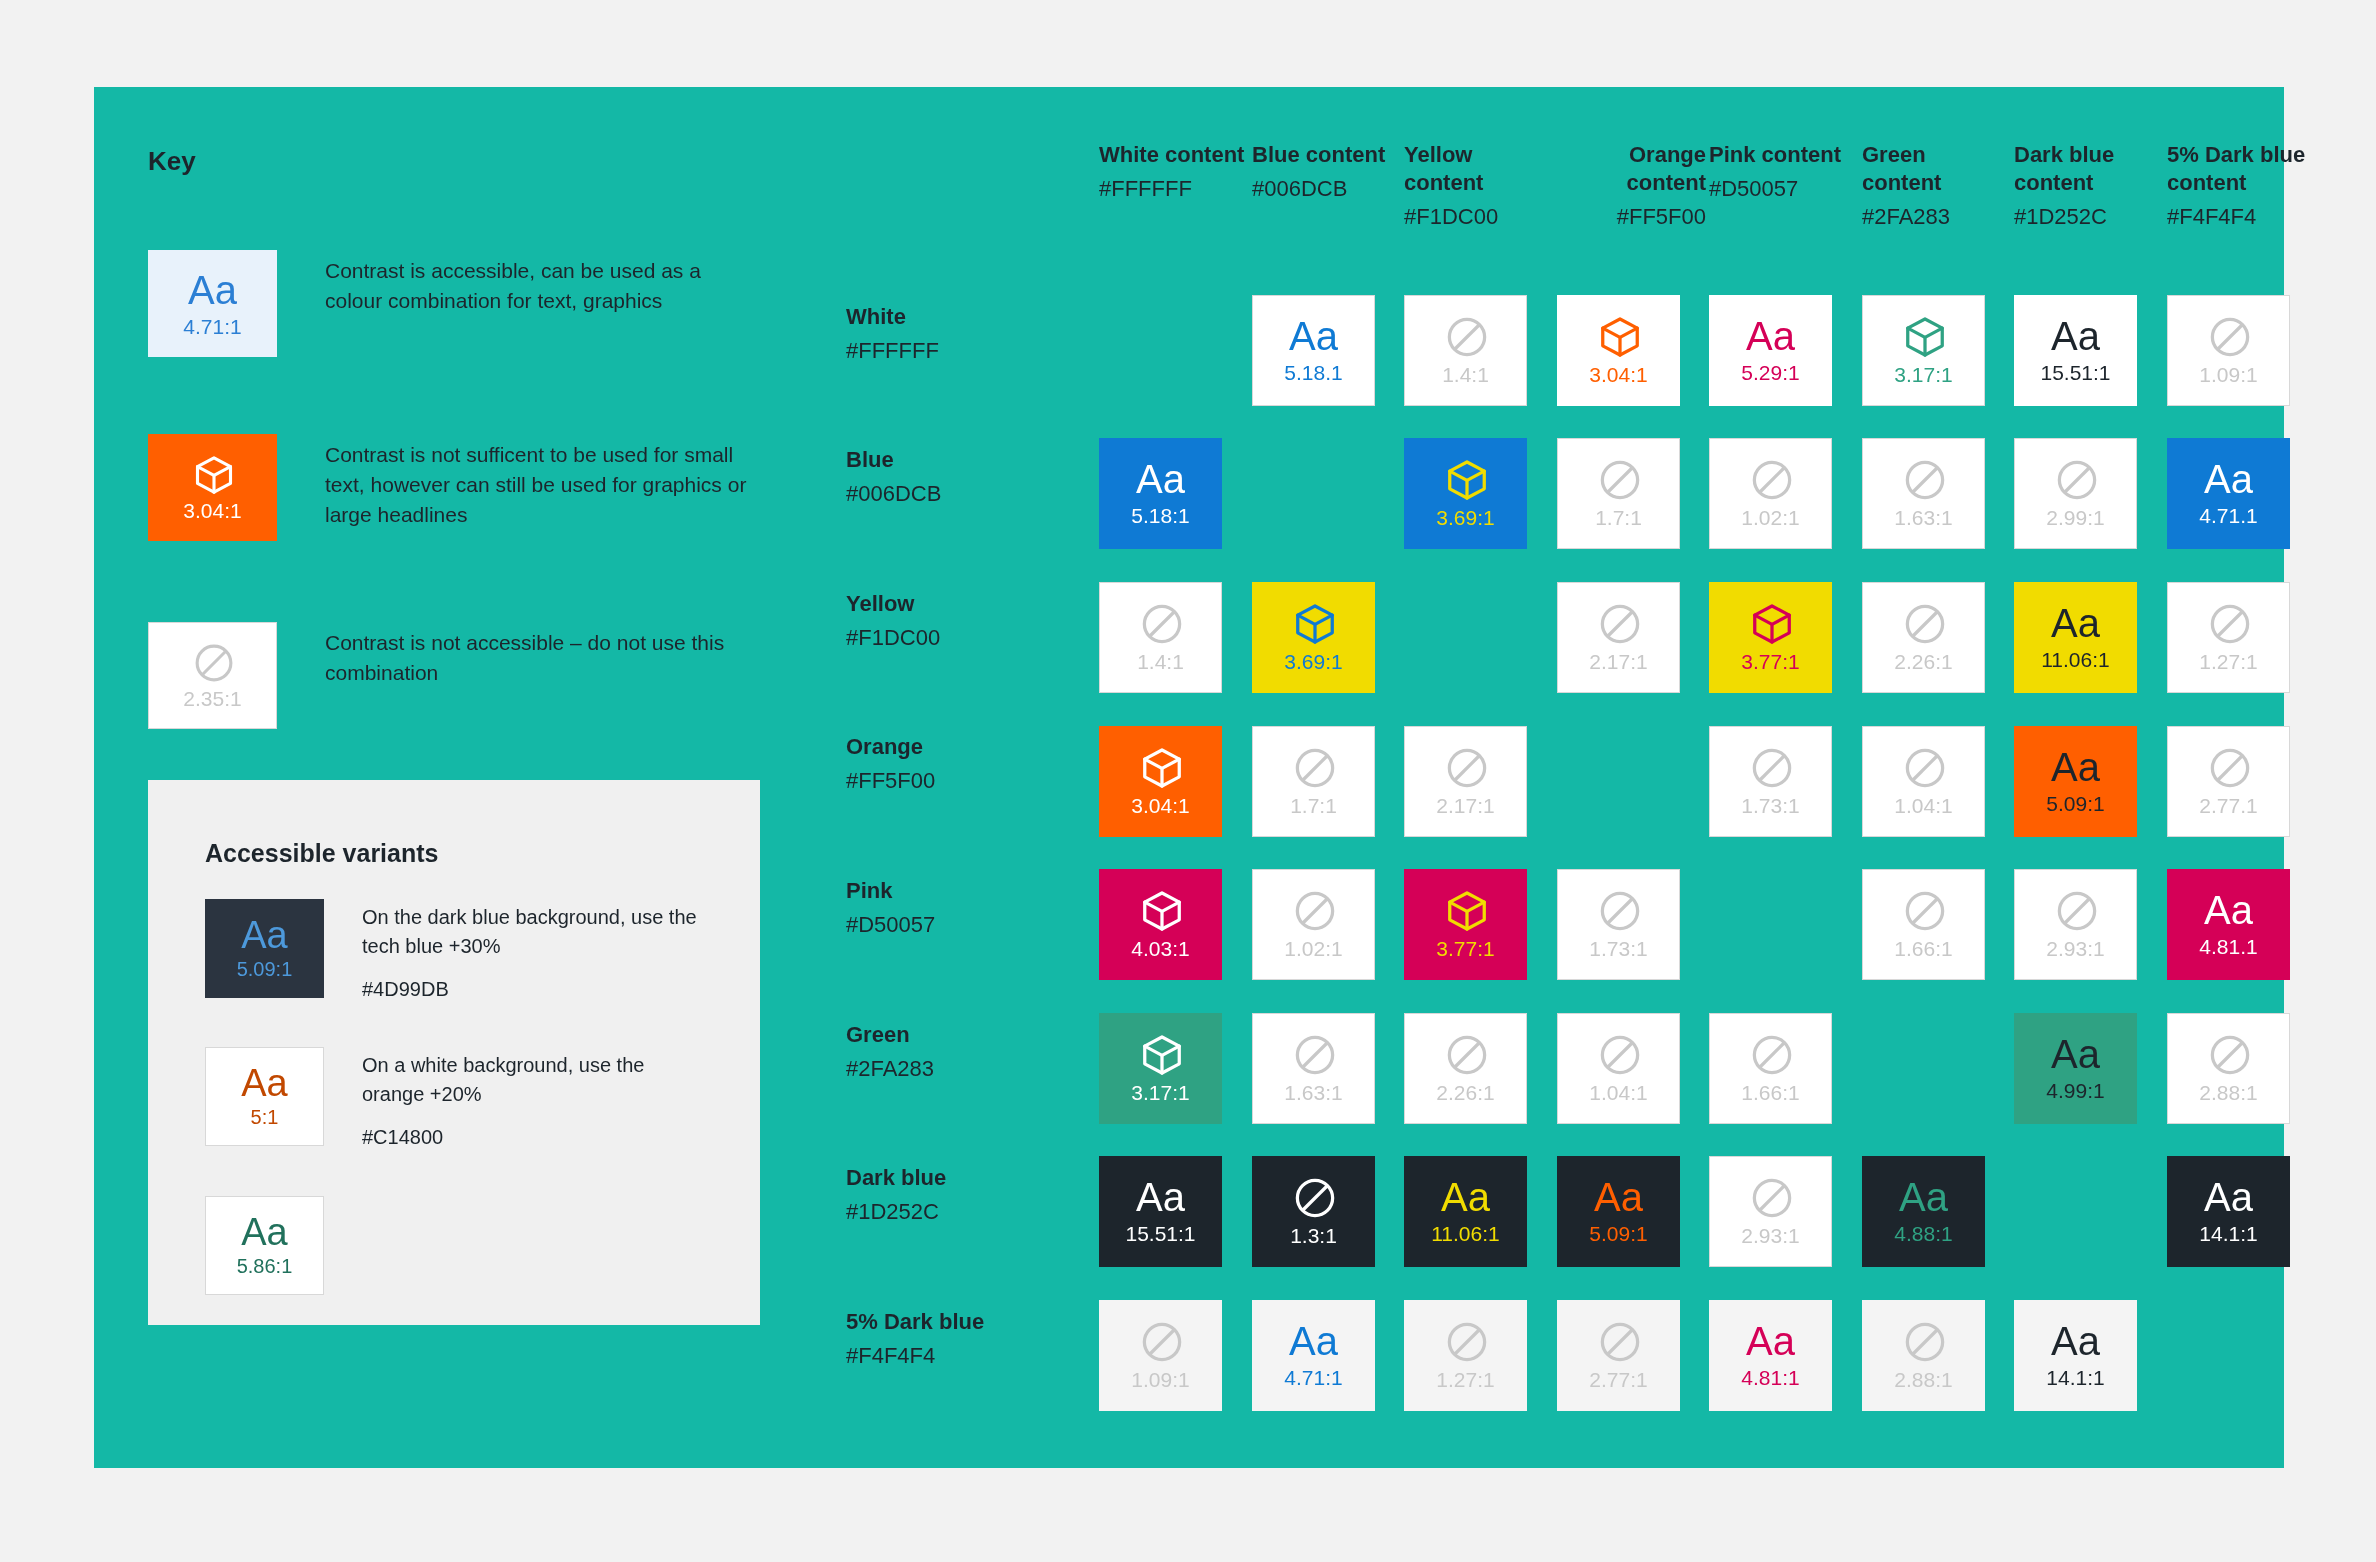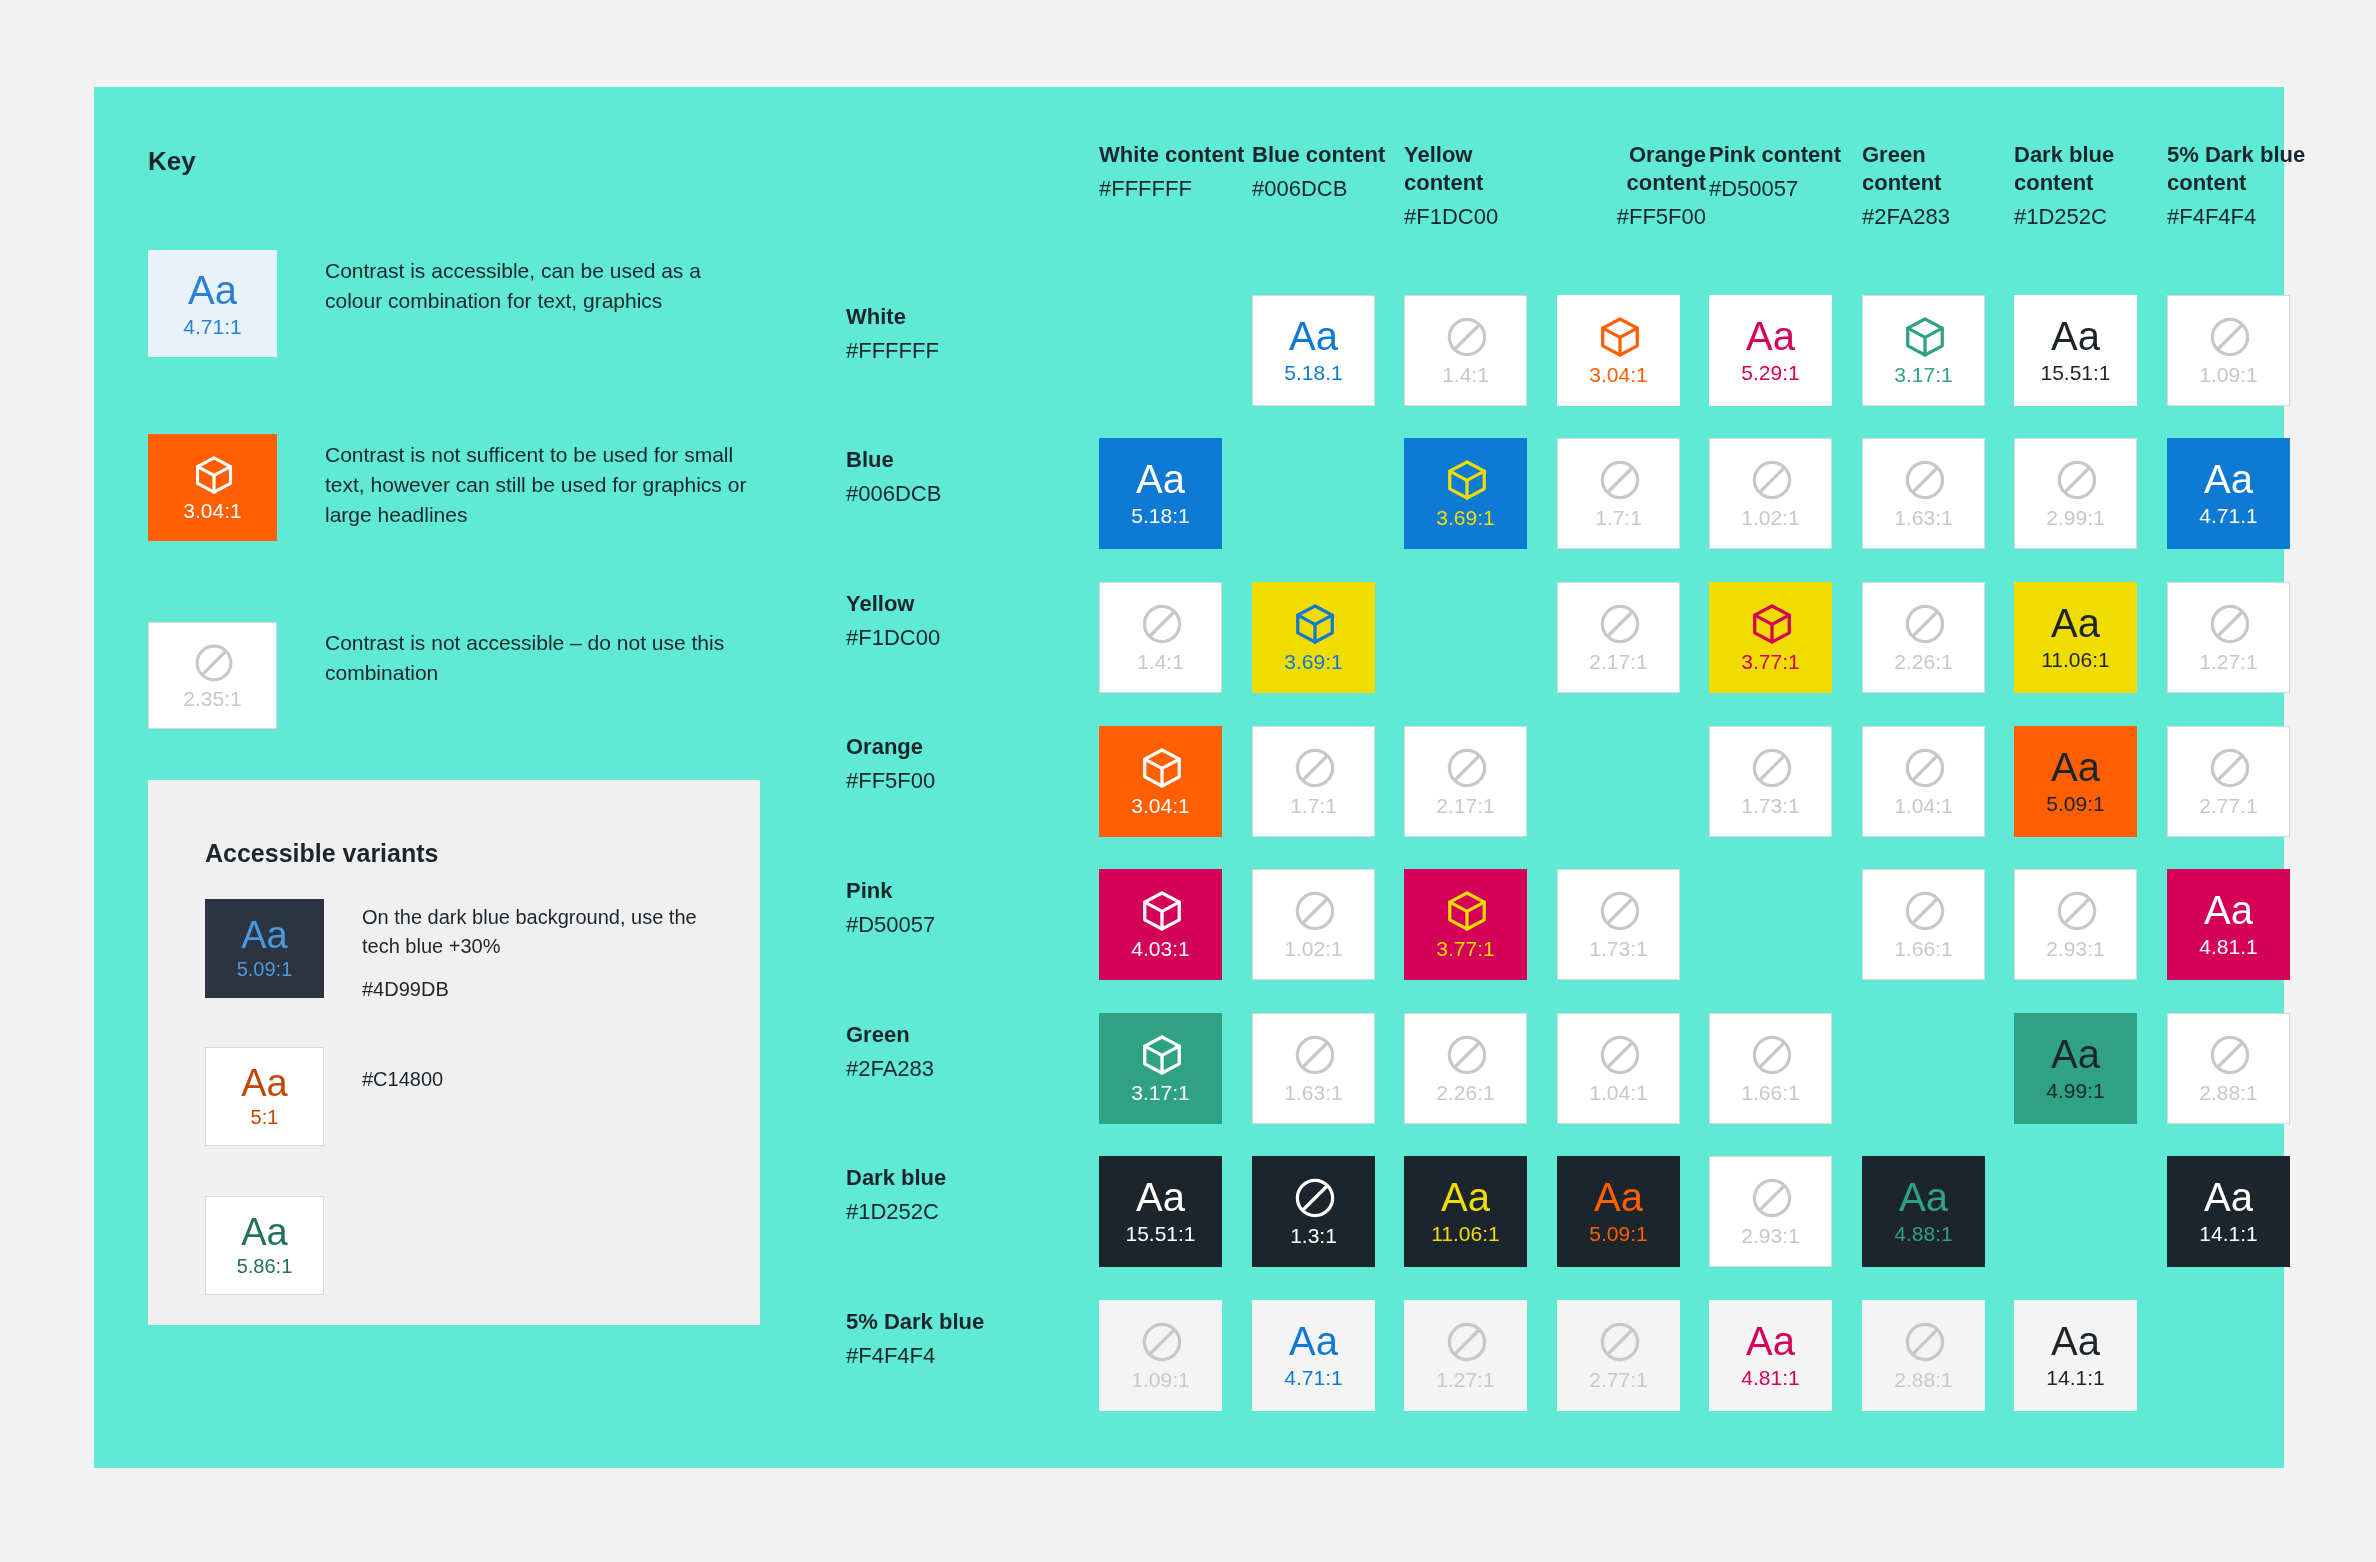--- a/index.html
+++ b/index.html
@@ -11,21 +11,21 @@
   .page {
     width: 2376px; height: 1562px;
     background: #f2f2f2;
     position: relative;
     overflow: hidden;
   }
   .card {
     position: absolute;
     left: 94px; top: 87px;
     width: 2190px; height: 1381px;
-    background: #5eead4;
+    background: #14b8a6;
   }
 
   
   .key-title {
     position: absolute; left: 54px; top: 59px;
     font-size: 26px; font-weight: bold; color: #1d252c;
   }
   .key-row { position: absolute; display: flex; align-items: flex-start; }
   .swatch {
     width: 129px; height: 107px;
@@ -144,20 +144,21 @@
               <div>On the dark blue background, use the tech blue +30%</div>
               <div class="variant-hex">#4D99DB</div>
             </div>
           </div>
           <div class="variant-row" style="left: 57px; top: 267px;">
             <div class="vswatch bordered" style="background: rgb(255, 255, 255);">
               <span class="aa" style="color:#c14800">Aa</span>
               <span class="ratio" style="color:#c14800">5:1</span>
             </div>
             <div class="variant-desc">
+              <div>On a white background, use the orange +20%</div>
               <div class="variant-hex">#C14800</div>
             </div>
           </div>
           <div class="variant-row" style="left: 57px; top: 416px;">
             <div class="vswatch bordered" style="background: rgb(255, 255, 255);">
               <span class="aa" style="color:#21715c">Aa</span>
               <span class="ratio" style="color:#21715c">5.86:1</span>
             </div>
           </div>
         </div>

